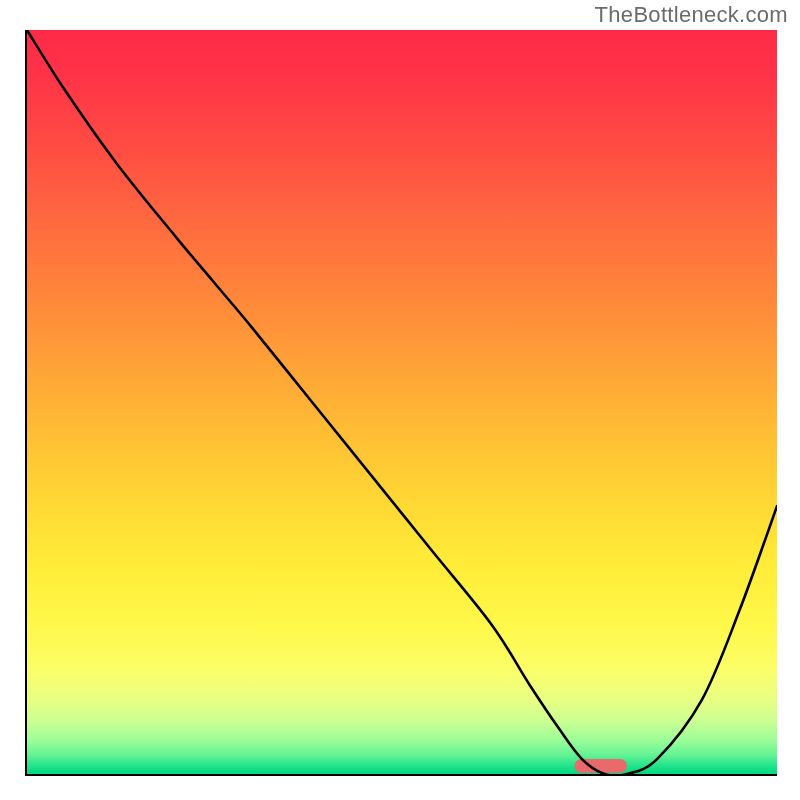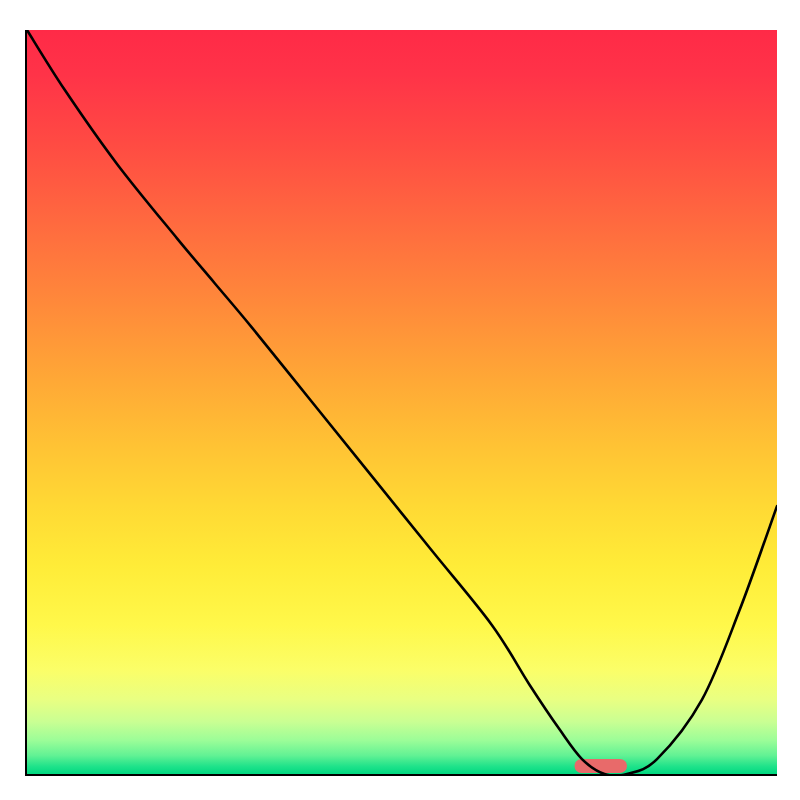--- a/index.html
+++ b/index.html
@@ -68,20 +68,21 @@
     position: absolute;
     left: 0; top: 0; right: 0; bottom: 0;
     width: 100%;
     height: 100%;
   }
 </style>
 </head>
 <body>
 
 <div class="wrap">
+  <div class="attribution">TheBottleneck.com</div>
 
   <div class="chart-area">
     <div class="gradient-bg"></div>
     <svg class="curve" viewBox="0 0 752 746" preserveAspectRatio="none">
       <g>
         <rect id="marker-rect" x="548.96" y="731" width="52.639999999999986" height="14" rx="7" ry="7" fill="#e86a6a" stroke="none"></rect>
       </g>
       <path id="curve-path" d="M 0 0 C 6.266666666666667 9.946666666666658, 22.560000000000002 37.29999999999994, 37.6 59.67999999999995 C 52.64 82.05999999999996, 71.44 109.41333333333341, 90.24 134.2800000000001 C 109.03999999999999 159.14666666666676, 134.10666666666668 188.98666666666668, 150.4 208.88 C 166.69333333333333 228.7733333333333, 175.46666666666667 238.71999999999997, 188 253.64 C 200.53333333333333 268.56, 209.30666666666667 278.5066666666667, 225.6 298.40000000000003 C 241.89333333333332 318.29333333333335, 265.70666666666665 348.1333333333333, 285.76 373 C 305.81333333333333 397.8666666666667, 325.8666666666667 422.7333333333333, 345.92 447.59999999999997 C 365.97333333333336 472.46666666666664, 386.0266666666667 497.33333333333337, 406.08000000000004 522.2 C 426.1333333333334 547.0666666666667, 449.94666666666666 574.42, 466.24 596.8 C 482.53333333333336 619.18, 492.56000000000006 639.0733333333334, 503.84000000000003 656.48 C 515.12 673.8866666666667, 525.1466666666666 688.8066666666666, 533.92 701.24 C 542.6933333333333 713.6733333333334, 548.96 723.62, 556.48 731.08 C 564 738.5400000000001, 571.52 743.5133333333333, 579.04 746 C 586.56 748.4866666666667, 592.8266666666667 748.4866666666667, 601.6 746 C 610.3733333333333 743.5133333333333, 619.1466666666666 743.5133333333333, 631.68 731.08 C 644.2133333333333 718.6466666666668, 663.0133333333334 696.2666666666667, 676.8000000000001 671.4 C 690.5866666666667 646.5333333333333, 701.8666666666667 614.2066666666667, 714.4 581.88 C 726.9333333333333 549.5533333333333, 745.7333333333333 494.8466666666667, 752 477.44" fill="none" stroke="#000" stroke-width="2.6" stroke-linecap="round" stroke-linejoin="round"></path>
     </svg>
   </div>

